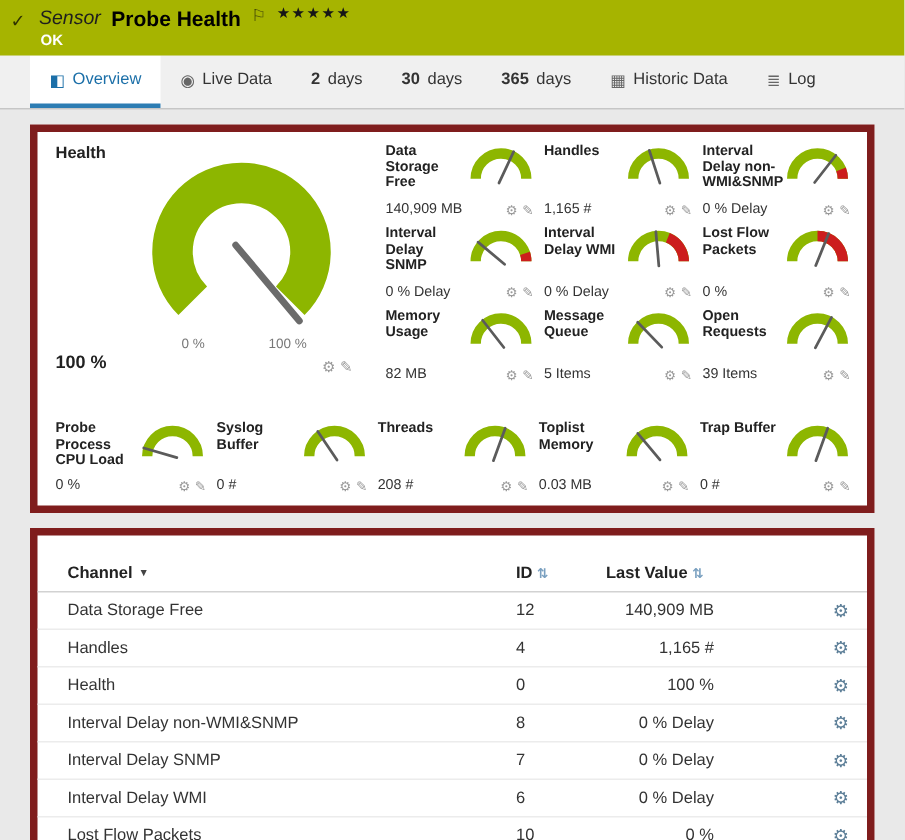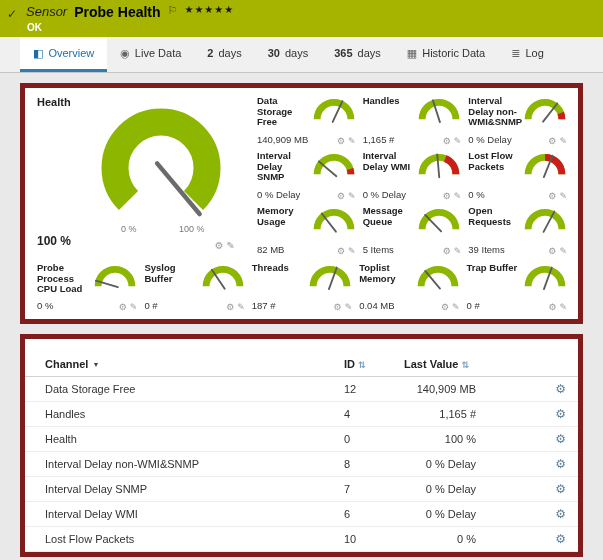--- a/index.html
+++ b/index.html
@@ -23,21 +23,21 @@
   .tab-num{font-weight:bold}
   .tab.active{background:#fff;color:#1b6fa8;border-bottom-color:#2d7db3}
   .tab.active .tab-icon{color:#1b6fa8}
 
   .content{padding:10px 20px}
   .panel{background:#fff;border:5px solid #7f1d1d}
 
   
   .gauges-panel{padding:6px 8px 4px;margin-bottom:10px}
   .grid-top{display:grid;grid-template-columns:220px 1fr 1fr 1fr;grid-auto-rows:55px}
-  .grid-bottom{display:grid;grid-template-columns:repeat(5,1fr);grid-auto-rows:54px;margin-top:2px}
+  .grid-bottom{display:grid;grid-template-columns:repeat(5,1fr);grid-auto-rows:54px;margin-top:20px}
   .tile{position:relative;padding:2px 4px}
   .tile-label{font-size:9.5px;font-weight:bold;color:#222;line-height:1.12;width:calc(100% - 48px)}
   .tile-svg{position:absolute;top:2px;right:2px;width:46px;height:28px}
   .tile-svg svg{display:block;width:100%;height:100%}
   .tile-value{position:absolute;left:4px;bottom:4px;font-size:9.5px;color:#333}
   .tile-icons{position:absolute;right:3px;bottom:3px;display:flex;gap:3px;font-size:9px;color:#9a9a9a}
   .tile-icons span{cursor:pointer}
 
   .big-tile{grid-row:1/4;position:relative}
   .big-tile .tile-label{font-size:11px;width:auto;padding:2px 0 0 4px}
@@ -296,35 +296,35 @@
     </div>
   </div>
         <div class="tile">
     <div class="tile-label">Threads</div>
     <div class="tile-svg">
             <svg viewBox="0 0 60 36" xmlns="http://www.w3.org/2000/svg">
               <path d="M 8.0 30.0 A 22 22 0 0 1 52.0 30.0" fill="none" stroke="#8db600" stroke-width="9"></path>
               <line x1="28.6" y1="33.8" x2="38.9" y2="5.6" stroke="#5b5b5b" stroke-width="2.4" stroke-linecap="round"></line>
             </svg>
           </div>
-    <div class="tile-value">187 #</div>
+    <div class="tile-value">208 #</div>
     <div class="tile-icons">
       <span>⚙</span>
       <span>✎</span>
     </div>
   </div>
         <div class="tile">
     <div class="tile-label">Toplist Memory</div>
     <div class="tile-svg">
             <svg viewBox="0 0 60 36" xmlns="http://www.w3.org/2000/svg">
               <path d="M 8.0 30.0 A 22 22 0 0 1 52.0 30.0" fill="none" stroke="#8db600" stroke-width="9"></path>
               <line x1="32.6" y1="33.1" x2="13.3" y2="10.1" stroke="#5b5b5b" stroke-width="2.4" stroke-linecap="round"></line>
             </svg>
           </div>
-    <div class="tile-value">0.04 MB</div>
+    <div class="tile-value">0.03 MB</div>
     <div class="tile-icons">
       <span>⚙</span>
       <span>✎</span>
     </div>
   </div>
         <div class="tile">
     <div class="tile-label">Trap Buffer</div>
     <div class="tile-svg">
             <svg viewBox="0 0 60 36" xmlns="http://www.w3.org/2000/svg">
               <path d="M 8.0 30.0 A 22 22 0 0 1 52.0 30.0" fill="none" stroke="#8db600" stroke-width="9"></path>

